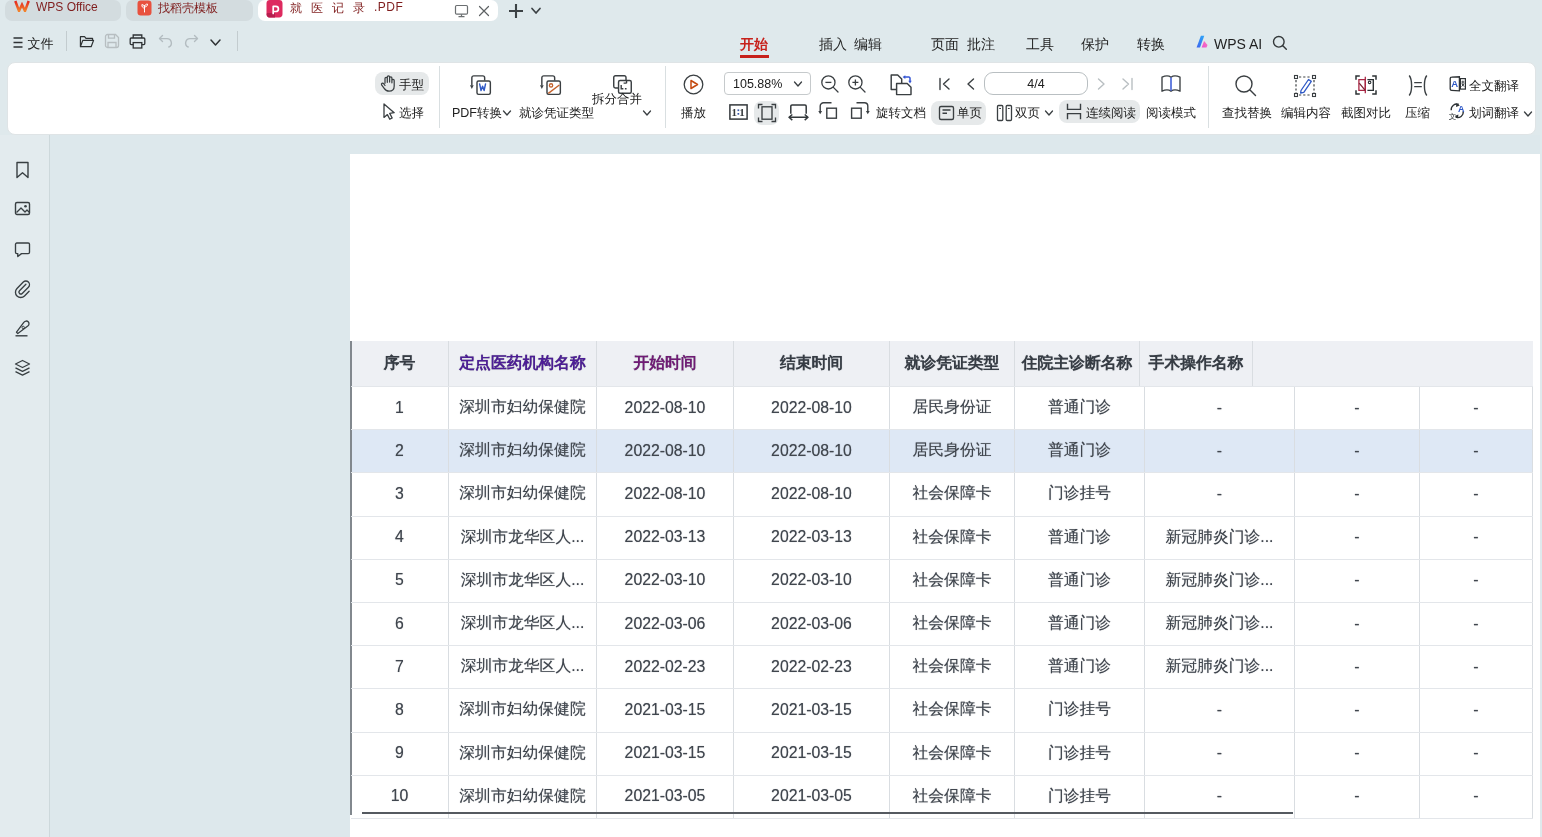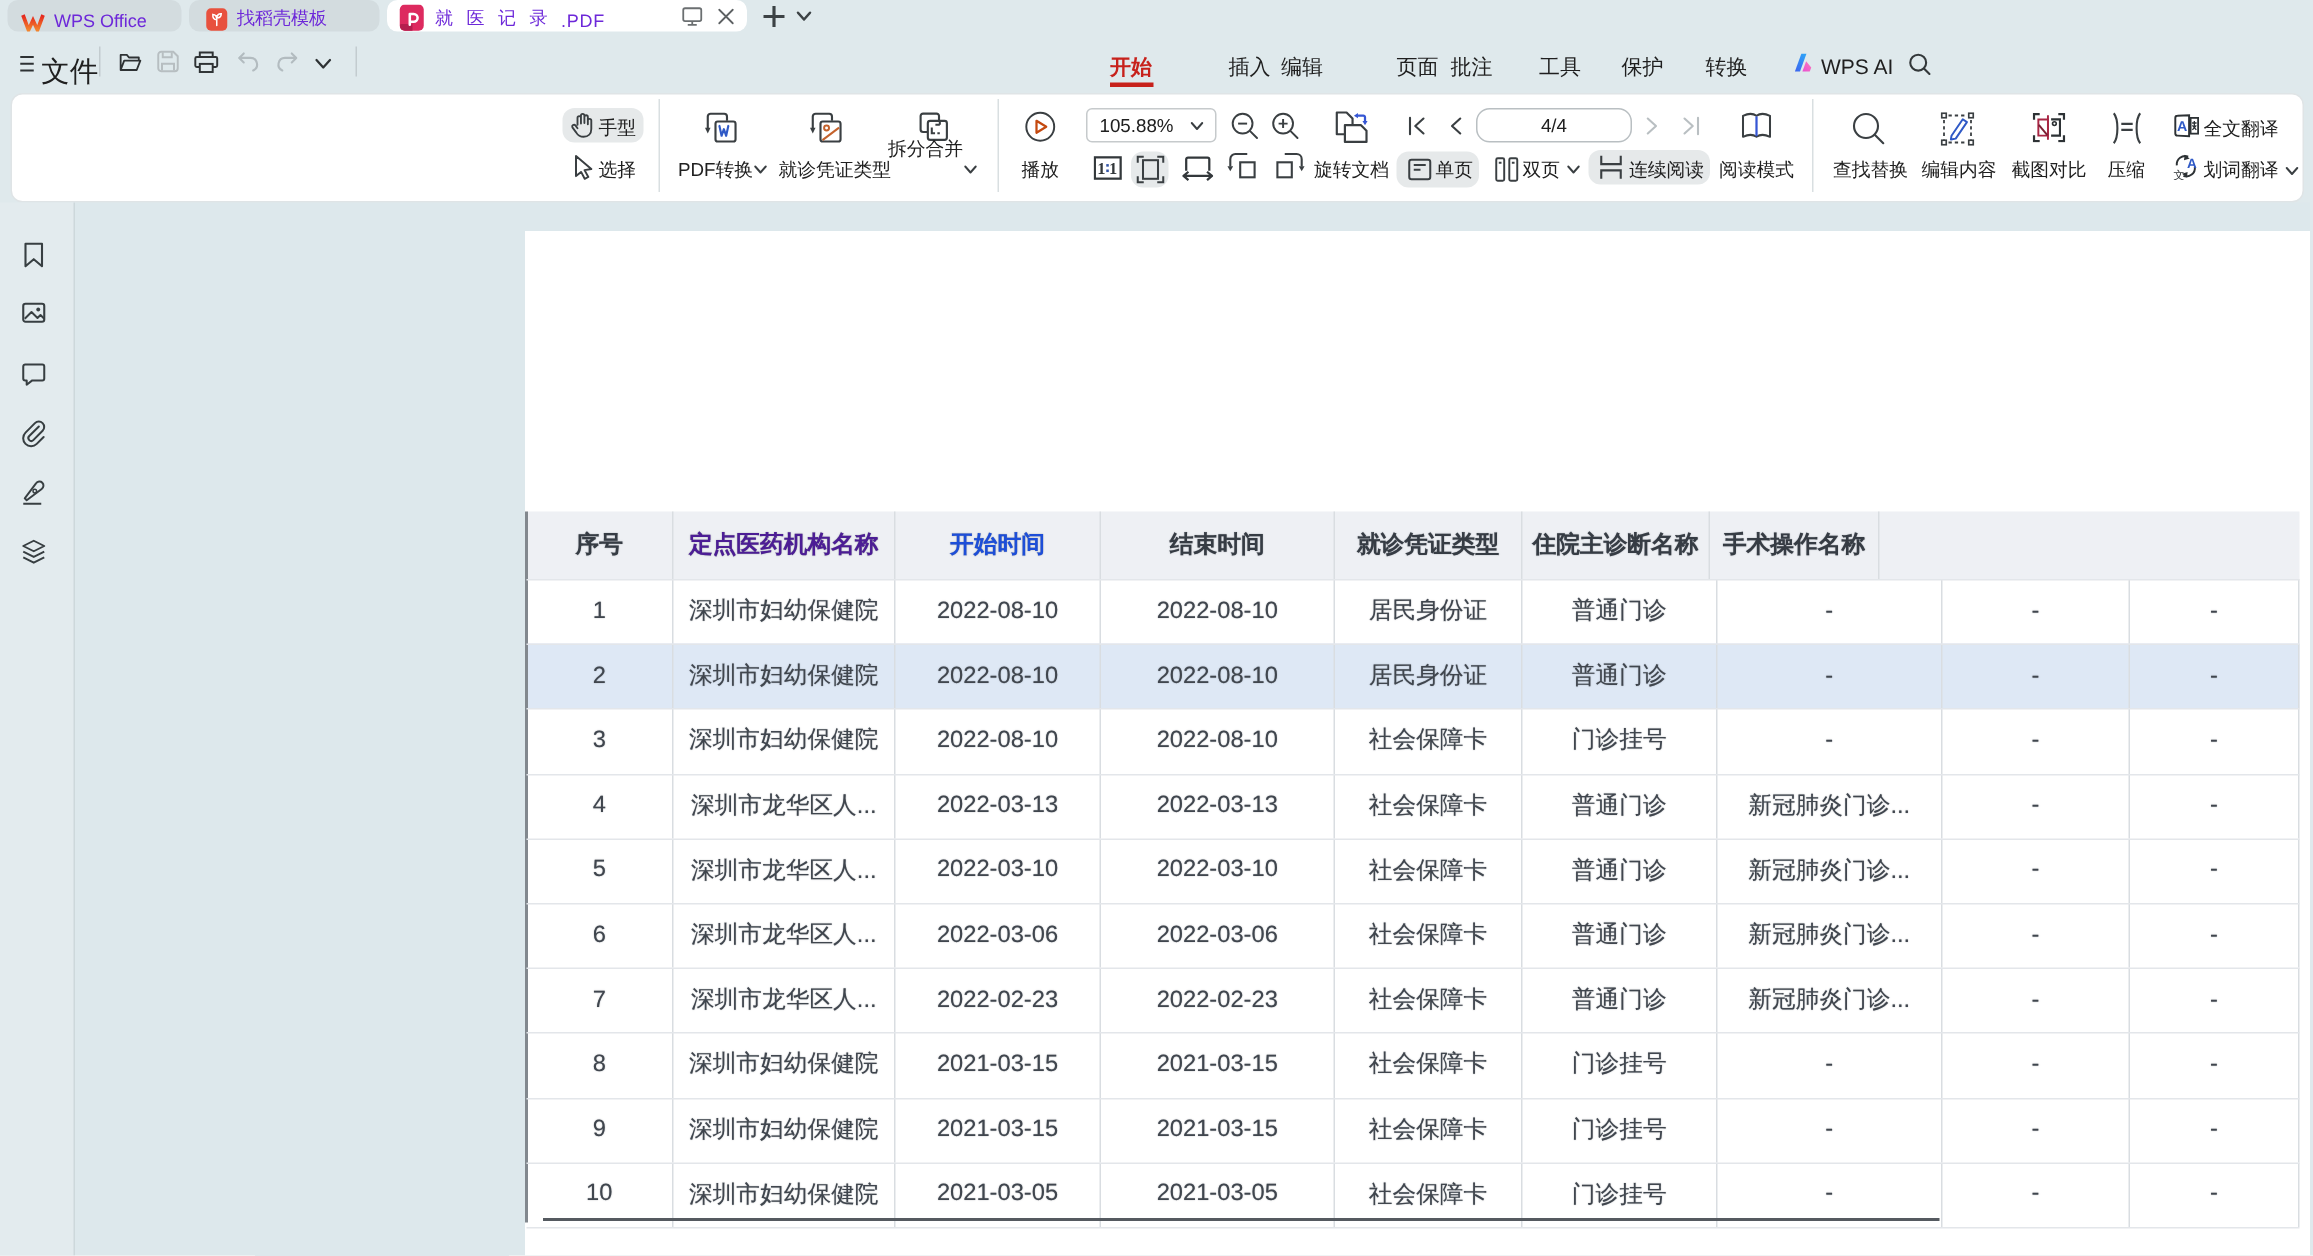--- a/index.html
+++ b/index.html
@@ -1,20 +1,20 @@
 <!DOCTYPE html>
 <html><head>
 <meta charset="utf-8">
 <style>
 * { margin:0; padding:0; box-sizing:border-box; }
 html,body { width:1542px; height:837px; overflow:hidden; }
 body { font-family:"Liberation Sans",sans-serif; position:relative; background:#dfe9ec; color:#333; }
 .abs { position:absolute; }
 
-.tab { position:absolute; top:0; height:21px; border-radius:7px; display:flex; align-items:flex-end; font-size:12px; color:#6d28d9; }
+.tab { position:absolute; top:0; height:21px; border-radius:7px; display:flex; align-items:flex-start; font-size:12px; color:#7f1d1d; }
 .tab.inactive { background:#d3dcdf; }
 .tab.active { background:#ffffff; border-radius:7px 7px 7px 7px; }
 
 .menu { position:absolute; top:36px; font-size:14px; color:#1f1f1f; }
 .menu.sel { color:#c7211b; font-weight:bold; }
 
 .panel { position:absolute; top:62px; left:7px; width:1529px; height:73px; background:#ffffff; border-radius:8px; border:1px solid #dfe4e6; }
 .vdiv { position:absolute; width:1px; background:#d9dfe1; top:66px; height:62px; }
 .tbtxt { position:absolute; font-size:12.5px; color:#202020; white-space:nowrap; }
 .hl { background:#e6e9ea; border-radius:8px; }
@@ -96,21 +96,21 @@
     <path d="M5.6 12.6 L8.1 5.9 L11.5 10 L10.5 12.6 Z" fill="url(#aip)"></path>
   </svg>
 <svg style="position:absolute; left:1271px; top:34px;" width="18" height="18" viewBox="0 0 18 18">
     <circle cx="7.8" cy="7.8" r="5.3" fill="none" stroke="#33383a" stroke-width="1.4"></circle>
     <path d="M11.8 11.8 L15.3 15.3" stroke="#33383a" stroke-width="1.4" stroke-linecap="round"></path>
   </svg>
 
 <svg style="position:absolute; left:13px; top:37px;" width="10" height="11" viewBox="0 0 10 11">
     <path d="M0.5 1 H9.5 M0.5 5.5 H9.5 M0.5 10 H9.5" stroke="#2e3234" stroke-width="1.4"></path>
   </svg>
-<div class="tbtxt" style="left:27.5px; top:35px; font-size:19px;">文件</div>
+<div class="tbtxt" style="left:27.5px; top:35px; font-size:13px;">文件</div>
 <div style="position:absolute; left:66px; top:31px; width:1px; height:20px; background:#c3cccf;"></div>
 <svg style="position:absolute; left:79px; top:34px;" width="16" height="15" viewBox="0 0 17 16">
     <path d="M1.5 13.5 V2.8 h4.4 l1.5 1.8 h7 v2.2 M1.5 13.5 l2.5-6.7 h11.5 l-2.6 6.7 Z" fill="none" stroke="#2e3234" stroke-width="1.3" stroke-linejoin="round"></path>
   </svg>
 <svg style="position:absolute; left:104px; top:33px;" width="16" height="16" viewBox="0 0 16 16">
     <path d="M1.5 3.5 a2 2 0 0 1 2-2 h8 l3 3 v8 a2 2 0 0 1 -2 2 h-9 a2 2 0 0 1 -2-2 Z" fill="none" stroke="#b7bec1" stroke-width="1.3"></path>
     <path d="M4.5 1.8 v3.4 h6 V1.8 M4 14 v-4.5 h8 V14" fill="none" stroke="#b7bec1" stroke-width="1.3"></path>
   </svg>
 <svg style="position:absolute; left:129px; top:34px;" width="17" height="15" viewBox="0 0 17 15">
     <path d="M4.2 4 V1 h8.6 v3" fill="none" stroke="#2e3234" stroke-width="1.3"></path>
@@ -341,21 +341,21 @@
   </svg>
 <svg style="position:absolute; left:14px; top:359px;" width="17" height="18" viewBox="0 0 17 18">
     <path d="M8.5 1.5 L15.5 5 L8.5 8.5 L1.5 5 Z" fill="none" stroke="#383f42" stroke-width="1.3" stroke-linejoin="round"></path>
     <path d="M1.5 8.8 L8.5 12.3 L15.5 8.8 M1.5 12.6 L8.5 16.1 L15.5 12.6" fill="none" stroke="#383f42" stroke-width="1.3" stroke-linejoin="round"></path>
   </svg>
 <div class="page">
   <div id="tablewrap">
       <div class="trow" style="top: 187px; height: 45px; background: rgb(238, 240, 244);">
         <div class="cell" style="width: 98px; font-weight: bold; color: rgb(54, 60, 68);">序号</div>
         <div class="cell" style="width: 148px; font-weight: bold; color: #4c1d95;">定点医药机构名称</div>
-        <div class="cell" style="width: 137px; font-weight: bold; color: #1d4ed8;">开始时间</div>
+        <div class="cell" style="width: 137px; font-weight: bold; color: #701a75;">开始时间</div>
         <div class="cell" style="width: 156px; font-weight: bold; color: rgb(54, 60, 68);">结束时间</div>
         <div class="cell" style="width: 125px; font-weight: bold; color: rgb(54, 60, 68);">就诊凭证类型</div>
         <div class="cell" style="width: 125px; font-weight: bold; color: rgb(54, 60, 68);">住院主诊断名称</div>
         <div class="cell" style="width: 113px; font-weight: bold; color: rgb(54, 60, 68);">手术操作名称</div>
       </div>
       <div class="trow" style="top: 232px; height: 43.2px; background: rgb(255, 255, 255);">
         <div class="cell" style="width: 98px;">1</div>
         <div class="cell" style="width: 148px;">深圳市妇幼保健院</div>
         <div class="cell" style="width: 137px;">2022-08-10</div>
         <div class="cell" style="width: 156px;">2022-08-10</div>

